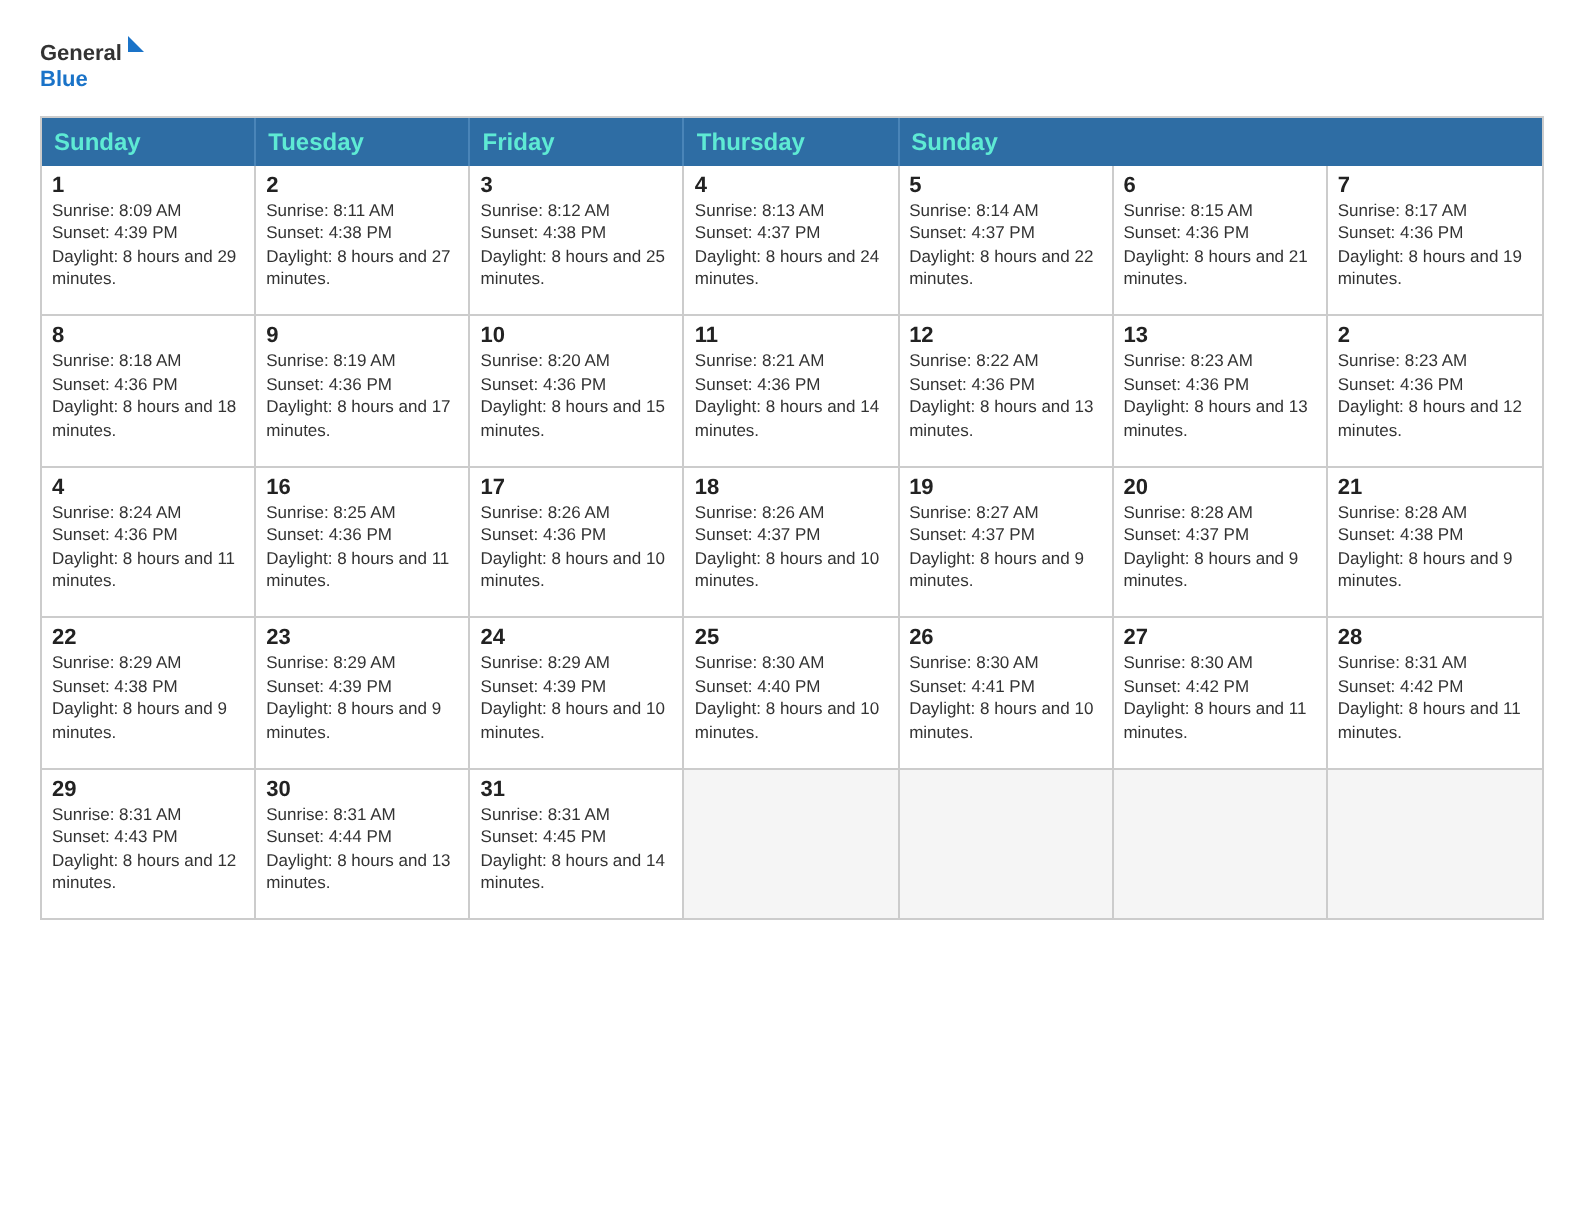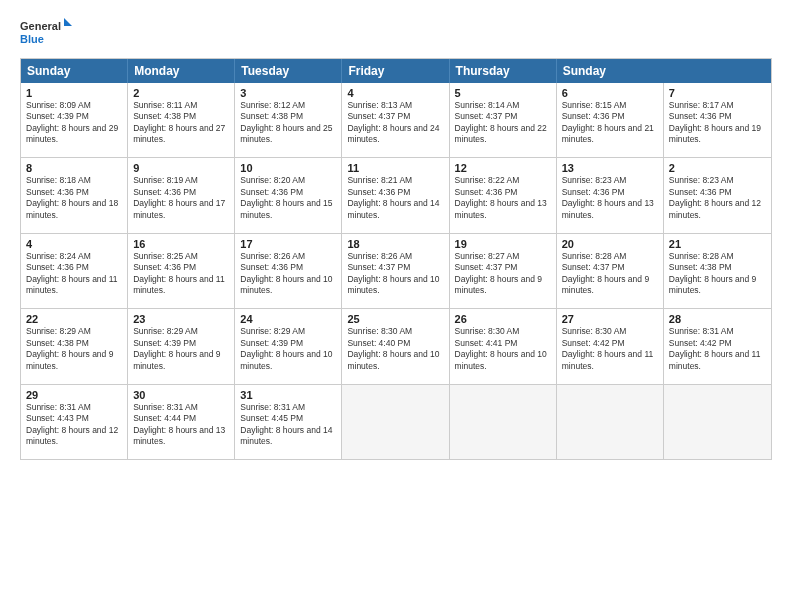--- a/index.html
+++ b/index.html
@@ -40,21 +40,21 @@
     .location {
       font-size: 14px;
       color: #555;
     }
     .cal-header {
       display: grid;
       grid-template-columns: repeat(7, 1fr);
       background: #2e6da4;
     }
     .cal-header-cell {
-      color: #ffffff;
+      color: #5eead4;
       font-size: 12px;
       font-weight: bold;
       text-align: left;
       padding: 5px 6px;
       border-right: 1px solid #4a85b8;
     }
     .cal-header-cell:last-child { border-right: none; }
     .cal-body {
       flex: 1;
       display: flex;
@@ -111,21 +111,20 @@
       </div>
     <div class="title-area">
       <div class="month-title"></div>
       <div class="location"></div>
     </div>
   </div>
 
   <div class="outer-border">
     <div class="cal-header">
     <div class="cal-header-cell">Sunday</div>
-        <div class="cal-header-cell">Monday</div>
         <div class="cal-header-cell">Tuesday</div>
         <div class="cal-header-cell">Friday</div>
         <div class="cal-header-cell">Thursday</div>
         <div class="cal-header-cell">Sunday</div>
       </div>
     <div class="cal-body">
     <div class="cal-row">
           <div class="cal-cell">
             <span class="day-num">1</span>
             <div class="cell-text">Sunrise: 8:09 AM<br>Sunset: 4:39 PM<br>Daylight: 8 hours and 29 minutes.</div>

